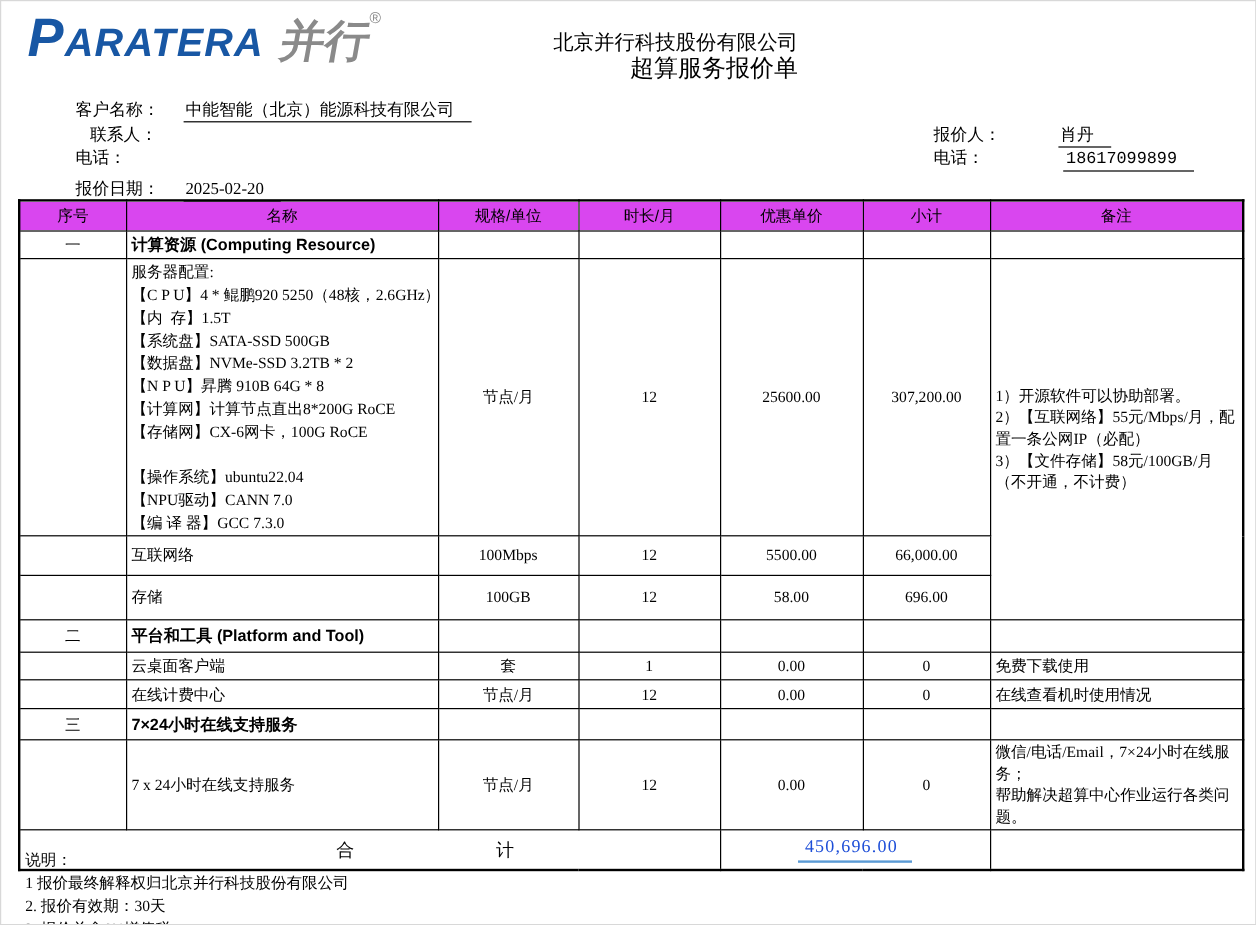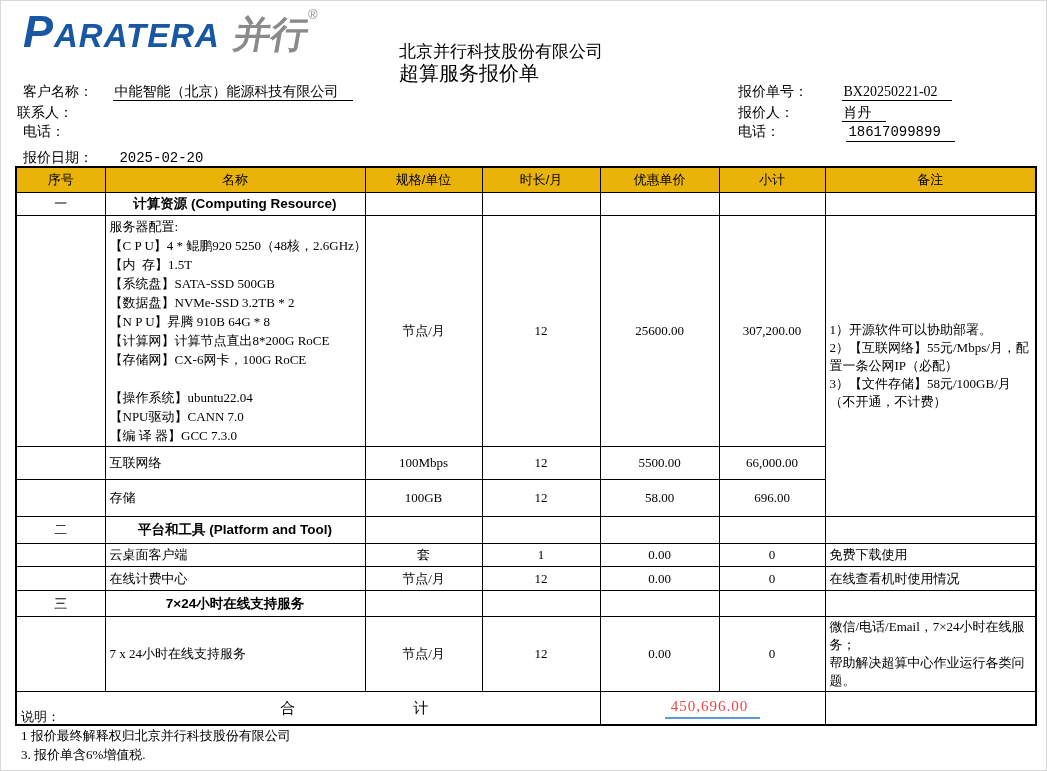--- a/index.html
+++ b/index.html
@@ -16,56 +16,56 @@
     color:#1857a4;line-height:44px;
   }
   .brand::first-letter{font-size:45px;}
   .brand-cn{
     display:inline-block;font-family:"Liberation Sans","DejaVu Sans",sans-serif;
     font-weight:900;font-size:37px;color:#8a8a8a;transform:skewX(-10deg);
     margin-left:10px;line-height:44px;
   }
   .reg-mark{font-size:13px;color:#8a8a8a;vertical-align:28px;font-family:"Liberation Sans",sans-serif;}
   
-  .title-block{position:absolute;left:398px;top:40px;width:266px;text-align:left;}
+  .title-block{position:absolute;left:398px;top:24px;width:266px;text-align:right;}
   .company-title{font-size:17px;line-height:22px;}
   .doc-title{font-size:20px;line-height:21px;}
   
-  .info-row{position:absolute;font-size:14px;white-space:nowrap;}
+  .info-row{position:absolute;font-size:14px;white-space:nowrap;margin-left:40px;}
   .ilabel{display:inline-block;}
   .l-label{width:86px;}
   .r-label{width:100px;}
   .uval{border-bottom:1px solid #000;padding:0 14px 1px 2px;}
   
   table.quote{
     position:absolute;left:14px;top:165px;border-collapse:collapse;table-layout:fixed;
     width:1020px;border:2px solid #000;
   }
   table.quote td,table.quote th{
     border:1px solid #000;padding:1px 4px;font-size:13px;vertical-align:middle;
     overflow:hidden;font-weight:normal;
   }
   th.hdr{
-    background:#eab308;text-align:center;font-weight:bold;height:22px;
+    background:#d946ef;text-align:center;font-weight:bold;height:22px;
     font-family:"Liberation Sans","DejaVu Sans",sans-serif;font-size:13.5px;
     border-bottom:2px solid #000;
   }
   .center{text-align:center;}
   .sec td{border-top:2px solid #000;border-bottom:2px solid #000;}
   .sec .sec-name{
-    font-weight:bold;font-family:"Liberation Sans","DejaVu Sans",sans-serif;font-size:13.5px;text-align:center;
+    font-weight:bold;font-family:"Liberation Sans","DejaVu Sans",sans-serif;font-size:13.5px;
   }
   .cfg{font-size:12.5px;line-height:19px;padding:6px 2px 6px 5px;}
   .cfg-line{min-height:19px;white-space:pre;}
   .remark{font-size:12.5px;line-height:18px;padding:2px 4px;}
   .prewrap{white-space:pre-wrap;}
   .total-row td{border-top:2px solid #000;height:30px;}
   .total-cell{display:flex;justify-content:center;gap:118px;padding-left:92px;font-size:15px;}
   .amount{
-    color:#ef4444;font-size:15px;border-bottom:2px solid #5b9bd5;
+    color:#1d4ed8;font-size:15px;border-bottom:2px solid #5b9bd5;
     padding:0 12px 2px 6px;display:inline-block;letter-spacing:1px;
   }
   
   .notes{position:absolute;left:20px;top:706px;font-size:13px;line-height:19px;}
 </style>
 </head>
 <body>
 
 <div id="page">
 
@@ -76,37 +76,33 @@
 
   <div class="title-block">
     <div class="company-title">北京并行科技股份有限公司</div>
     <div class="doc-title">超算服务报价单</div>
   </div>
 
   <div class="info-row" style="left:22px;top:82px;">
     <span class="ilabel l-label">客户名称：</span>
     <span class="uval">中能智能（北京）能源科技有限公司</span>
   </div>
-  <div class="info-row" style="left:16px;top:103px;">
+  <div class="info-row" style="left:34px;top:103px;">
     <span class="ilabel l-label">联系人：</span>
     <span></span>
   </div>
   <div class="info-row" style="left:22px;top:122px;">
     <span class="ilabel l-label">电话：</span>
     <span></span>
   </div>
-  <div class="info-row" style="left:22px;top:148px;font-family:Liberation Mono, monospace;">
+  <div class="info-row" style="left:22px;top:148px;">
     <span class="ilabel l-label">报价日期：</span>
     <span class="uval">2025-02-20</span>
   </div>
 
-  <div class="info-row" style="left:737px;top:82px;">
-    <span class="ilabel r-label">报价单号：</span>
-    <span class="uval">BX20250221-02</span>
-  </div>
   <div class="info-row" style="left:737px;top:103px;">
     <span class="ilabel r-label">报价人：</span>
     <span class="uval">肖丹</span>
   </div>
   <div class="info-row" style="left:737px;top:122px;font-family:Liberation Mono, monospace;">
     <span class="ilabel r-label">电话：</span>
     <span class="uval">18617099899</span>
   </div>
 
   <table class="quote">
@@ -244,16 +240,17 @@
         <span class="amount">450,696.00</span>
       </td>
       <td></td>
     </tr>
   </tbody>
     </table>
 
   <div class="notes">
     <div>说明：</div>
     <div>1 报价最终解释权归北京并行科技股份有限公司</div>
+    <div>2. 报价有效期：30天</div>
     <div>3. 报价单含6%增值税.</div>
   </div>
 
 </div>
 
 </body></html>

